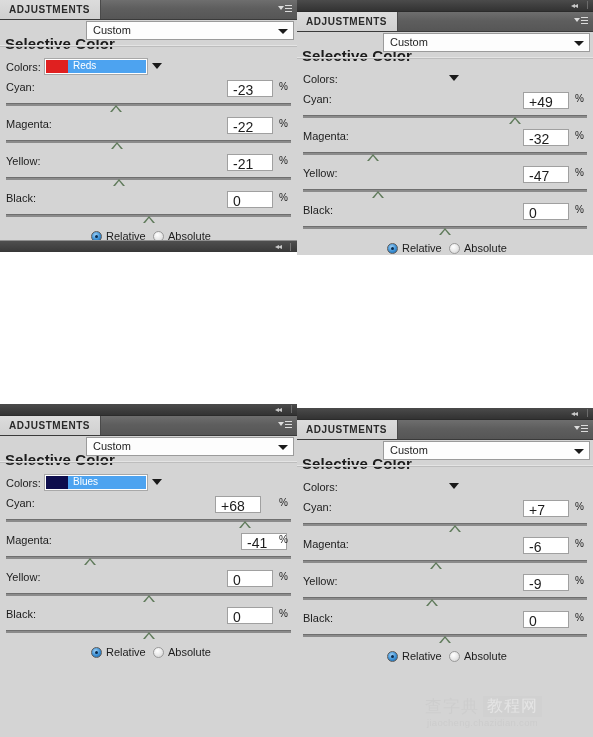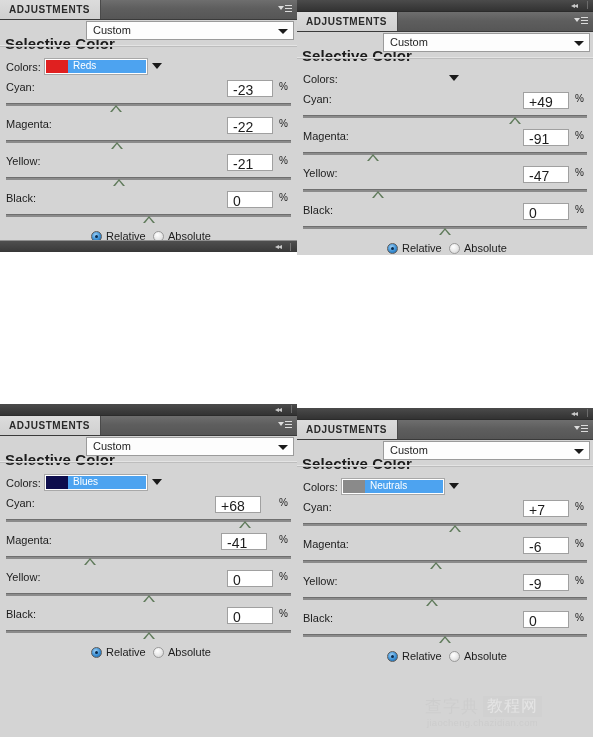--- a/index.html
+++ b/index.html
@@ -499,21 +499,21 @@
         <div class="numbox" style="left:226px;">
           <span>+49</span>
         </div>
         <span class="pct" style="left:278px;">%</span>
         <div class="track" style="width:284px;"></div>
         <div class="thumb" style="left:218px;"></div>
       </div>
       <div class="srow" style="top:129px;">
         <span class="name">Magenta:</span>
         <div class="numbox" style="left:226px;">
-          <span>-91</span>
+          <span>-32</span>
         </div>
         <span class="pct" style="left:278px;">%</span>
         <div class="track" style="width:284px;"></div>
         <div class="thumb" style="left:76px;"></div>
       </div>
       <div class="srow" style="top:166px;">
         <span class="name">Yellow:</span>
         <div class="numbox" style="left:226px;padding-left:8px;">
           <span>-47</span>
         </div>
@@ -578,21 +578,21 @@
         <span class="name">Cyan:</span>
         <div class="numbox" style="left:215px;">
           <span>+68</span>
         </div>
         <span class="pct" style="left:279px;">%</span>
         <div class="track" style="width:285px;"></div>
         <div class="thumb" style="left:245px;"></div>
       </div>
       <div class="srow" style="top:129px;">
         <span class="name">Magenta:</span>
-        <div class="numbox" style="left:221px;text-decoration:underline;">
+        <div class="numbox" style="left:241px;text-decoration:underline;">
           <span>-41</span>
         </div>
         <span class="pct" style="left:279px;">%</span>
         <div class="track" style="width:285px;"></div>
         <div class="thumb" style="left:90px;"></div>
       </div>
       <div class="srow" style="top:166px;">
         <span class="name">Yellow:</span>
         <div class="numbox" style="left:227px;">
           <span>0</span>
@@ -640,25 +640,20 @@
       <div class="head-row" style="position:absolute;left:0;right:0;top:32px;height:25px;">
         <div class="head-title">Selective Color</div>
         <div class="preset-select">
           <span class="val">Custom</span>
           <span class="caret"></span>
         </div>
       </div>
       <div class="divider" style="top:57px;"></div>
       <div class="colors-row" style="top:70px;">
         <span class="colors-label">Colors:</span>
-        <div class="colors-select">
-          <span class="hl"></span>
-          <span class="swatch" style="background:#8a8a8a;"></span>
-          <span class="cname">Neutrals</span>
-        </div>
         <span class="colors-caret"></span>
       </div>
       <div class="srow" style="top:92px;">
         <span class="name">Cyan:</span>
         <div class="numbox" style="left:226px;">
           <span>+7</span>
         </div>
         <span class="pct" style="left:278px;">%</span>
         <div class="track" style="width:284px;"></div>
         <div class="thumb" style="left:158px;"></div>

